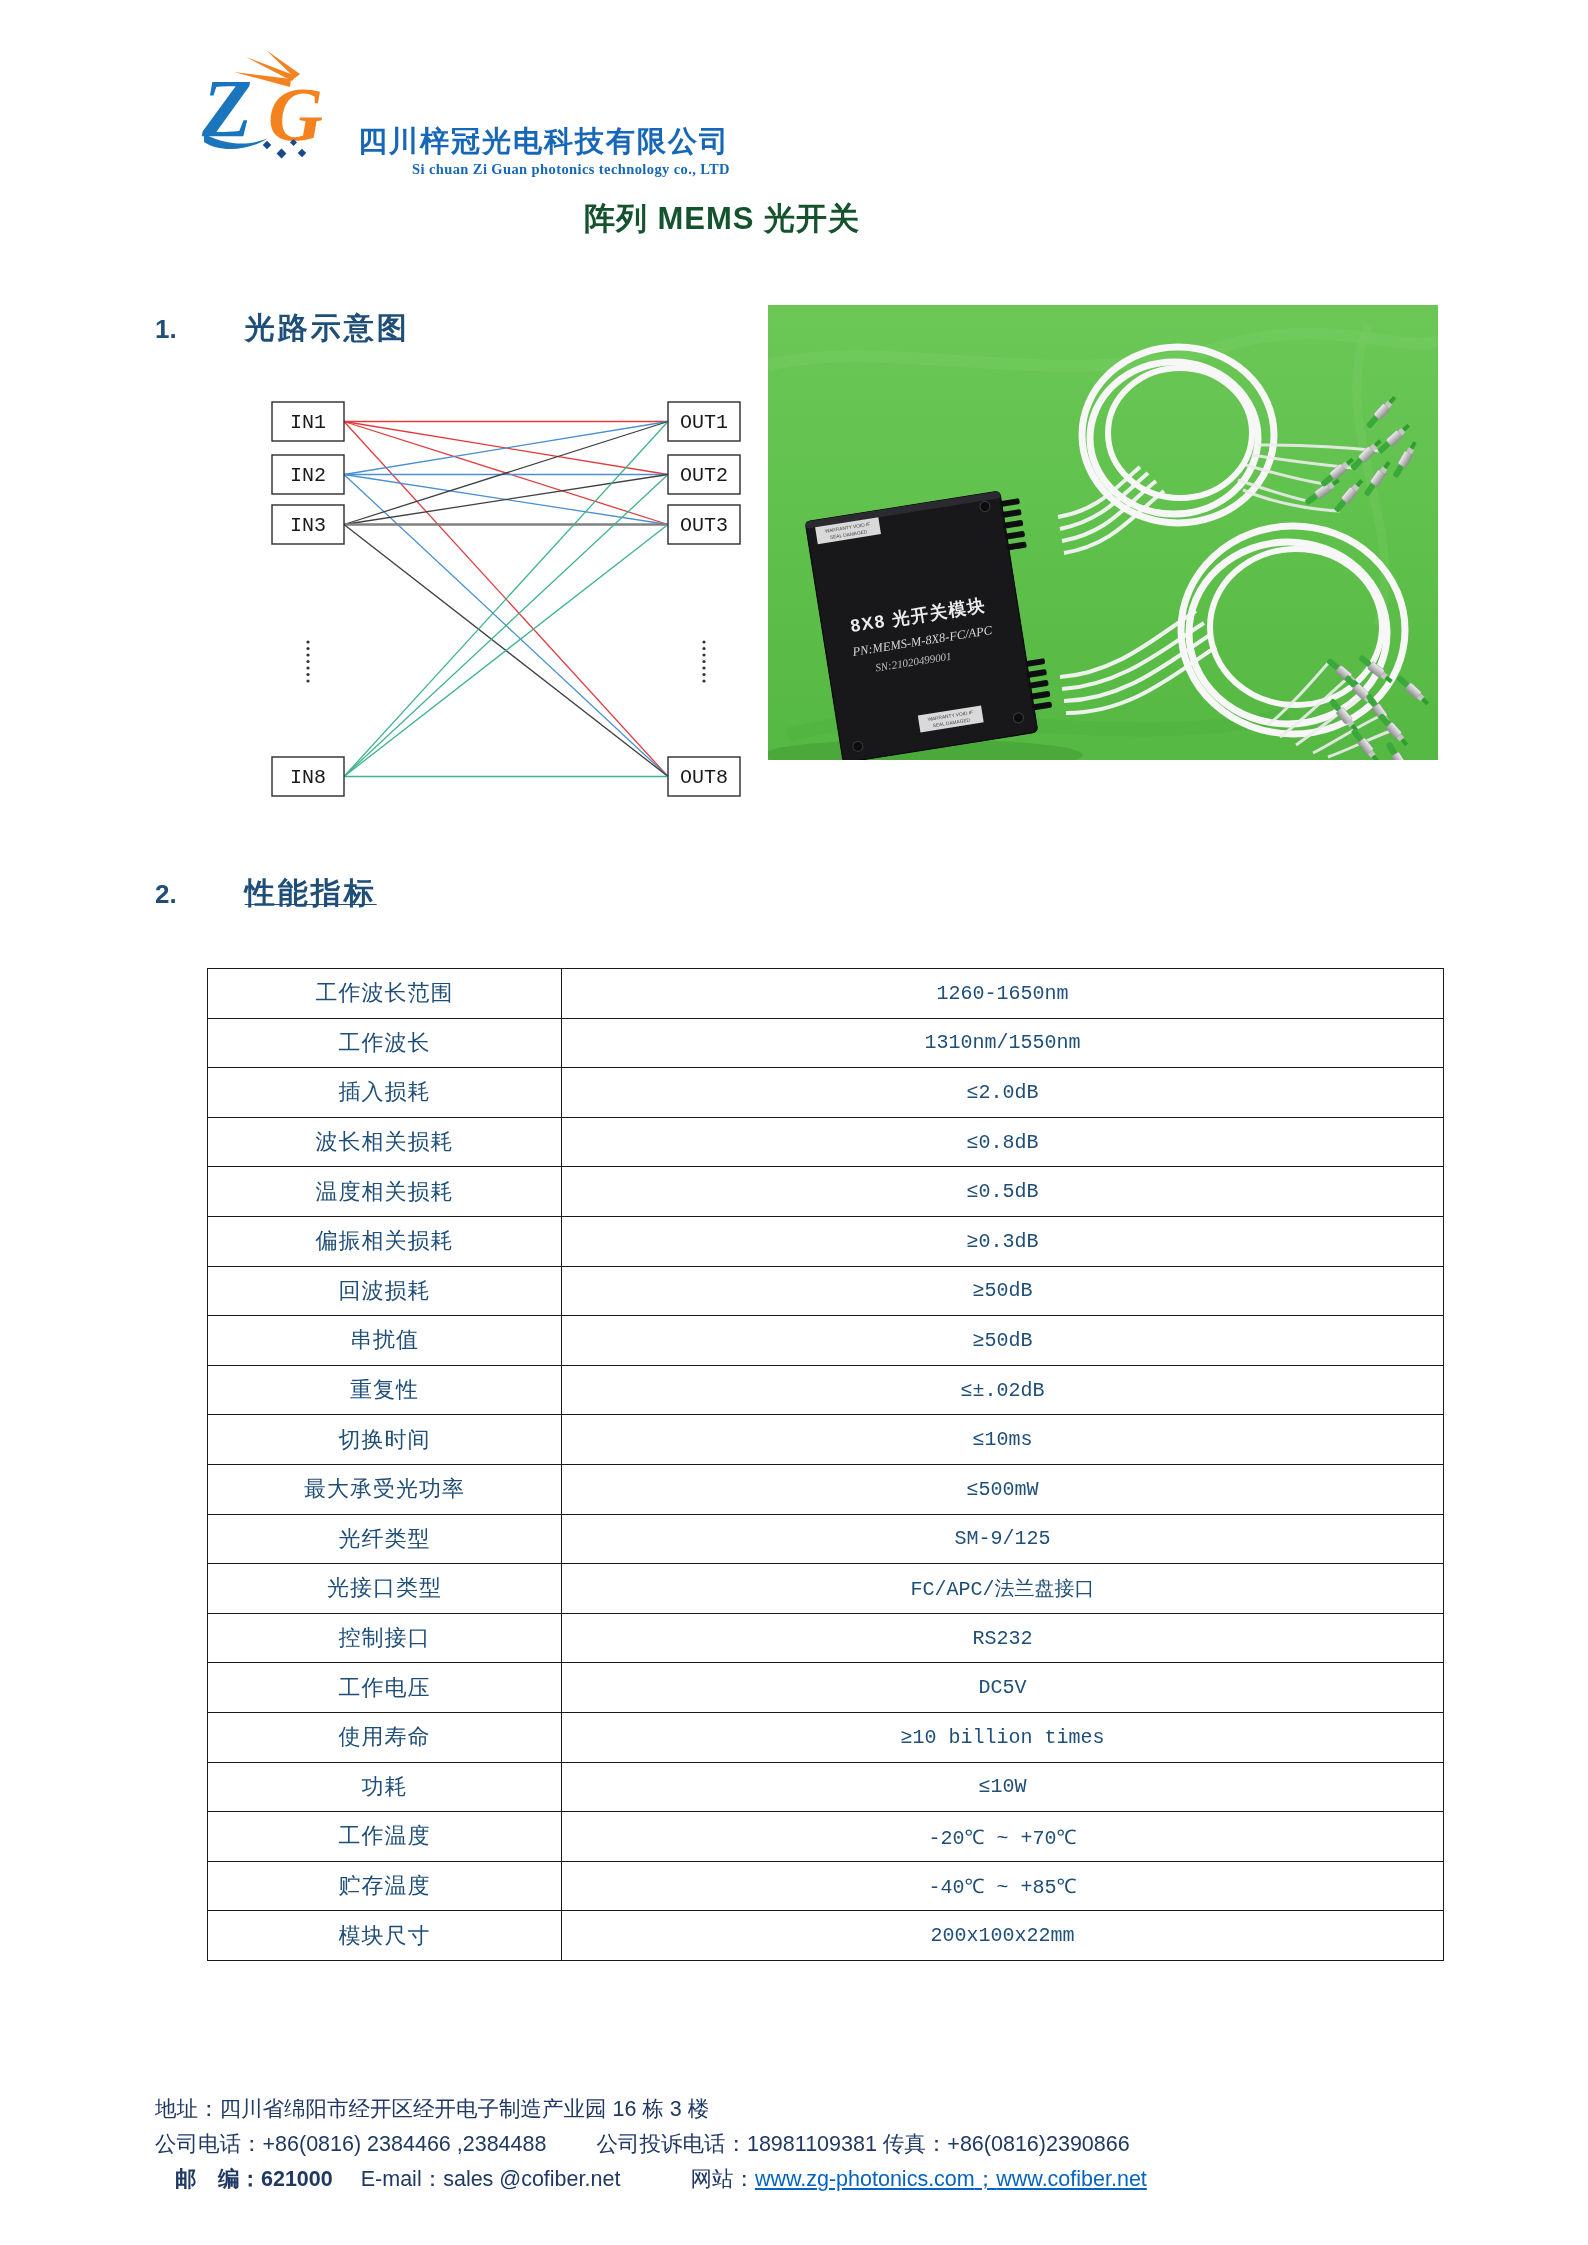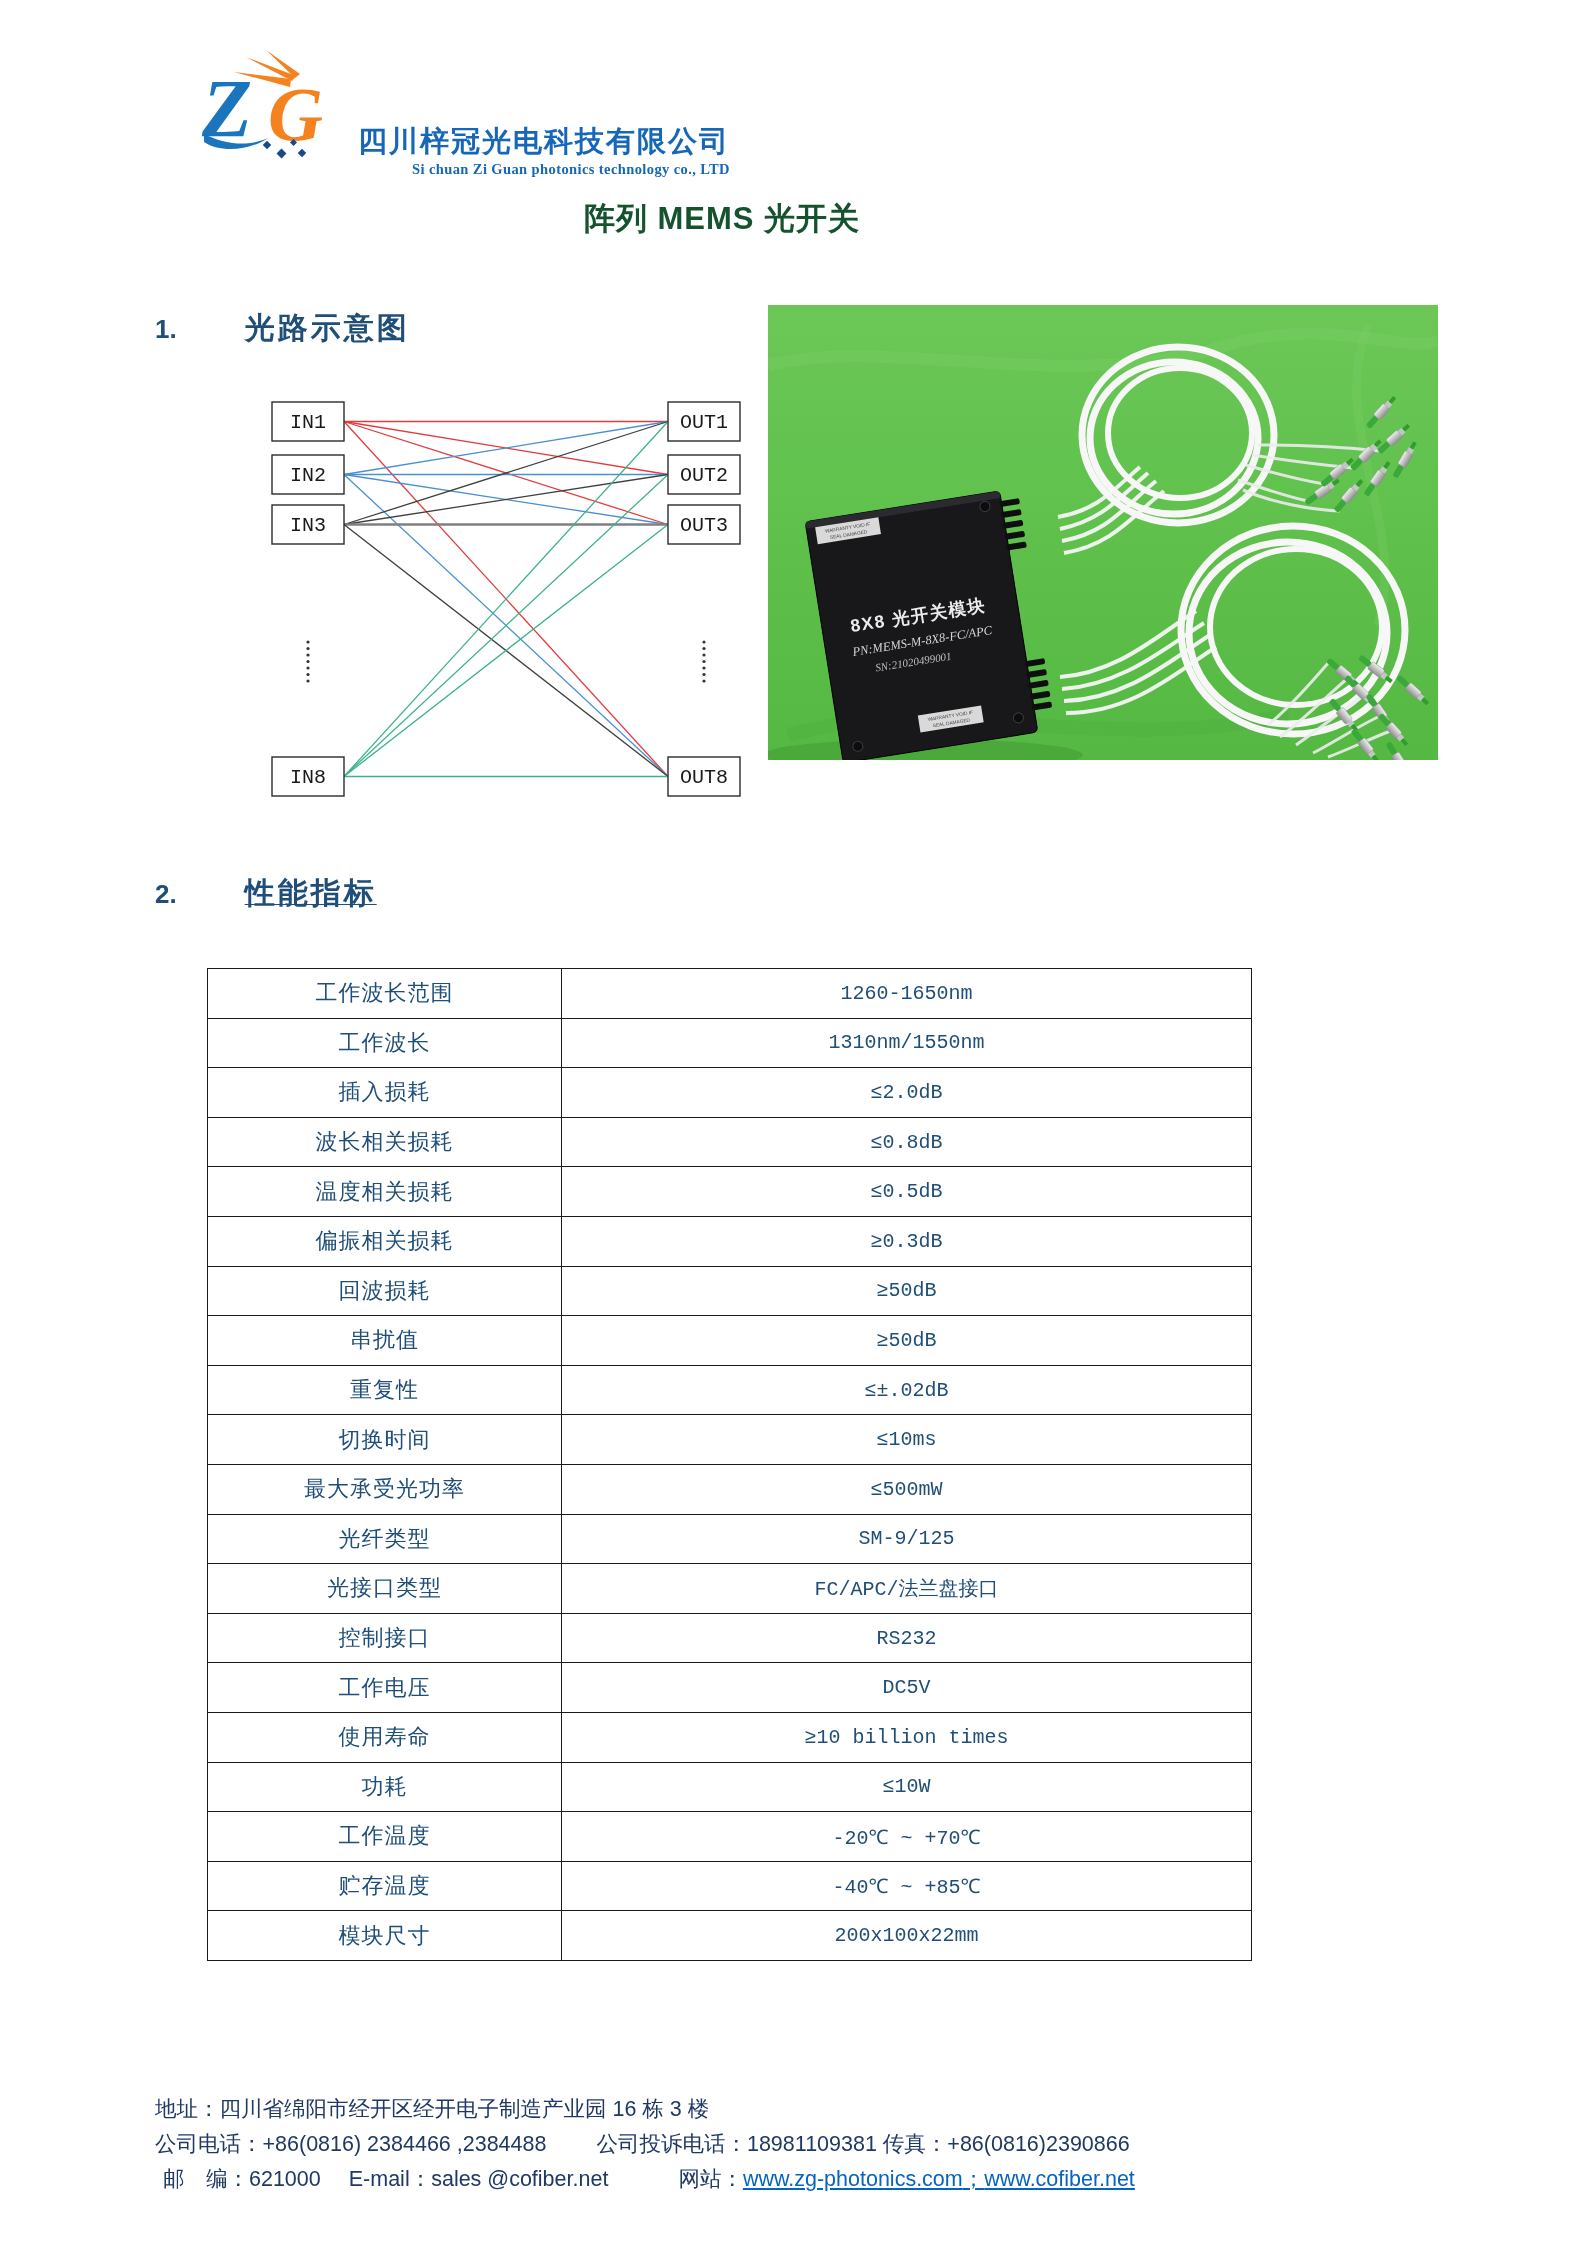--- a/index.html
+++ b/index.html
@@ -18,28 +18,28 @@
   .sec{position:absolute;left:155px;color:#1f4e79;font-weight:bold;white-space:nowrap;}
   .sec .num{font-size:26px;display:inline-block;margin-right:28px;}
   .sec .txt{font-size:30px;letter-spacing:3px;margin-left:40px;}
   
   .diagram{position:absolute;left:200px;top:390px;width:590px;height:445px;}
   .nbox{fill:#ffffff;stroke:#2b2b2b;stroke-width:1.4;}
   .nlab{font-family:"Liberation Mono","DejaVu Sans Mono",monospace;font-size:20px;fill:#1a1a1a;text-anchor:middle;}
   
   .photo{position:absolute;left:768px;top:305px;width:670px;height:455px;}
   
-  .spec-table{position:absolute;left:207px;top:968px;width:1045px;border-collapse:collapse;table-layout:fixed;}
+  .spec-table{position:absolute;left:207px;top:968px;width:1237px;border-collapse:collapse;table-layout:fixed;}
   .spec-table td{border:1px solid #1a1a1a;height:48.6px;padding:0;}
   .spec-table td.lbl{width:353px;text-align:center;font-size:22px;color:#1f4e79;letter-spacing:1px;}
   .spec-table td.val{text-align:center;font-size:20px;color:#1f4e79;font-family:Liberation Mono, monospace;}
   
   .footer{position:absolute;left:155px;top:2092px;font-size:21.5px;color:#1f3864;line-height:35px;white-space:nowrap;}
   .footer .seg1{margin-right:50px;}
-  .footer .seg-zip{margin-left:8px;margin-right:28px;}
+  .footer .seg-zip{margin-left:20px;margin-right:28px;font-weight:bold;}
   .footer .seg-email{margin-right:70px;}
   .footer .flink{color:#0563c1;text-decoration:underline;cursor:pointer;margin-top:40px;}
 </style>
 </head>
 <body>
 
 <div class="page">
 
   <div class="logo-row">
     <svg class="logo-mark" viewBox="0 0 150 115">

